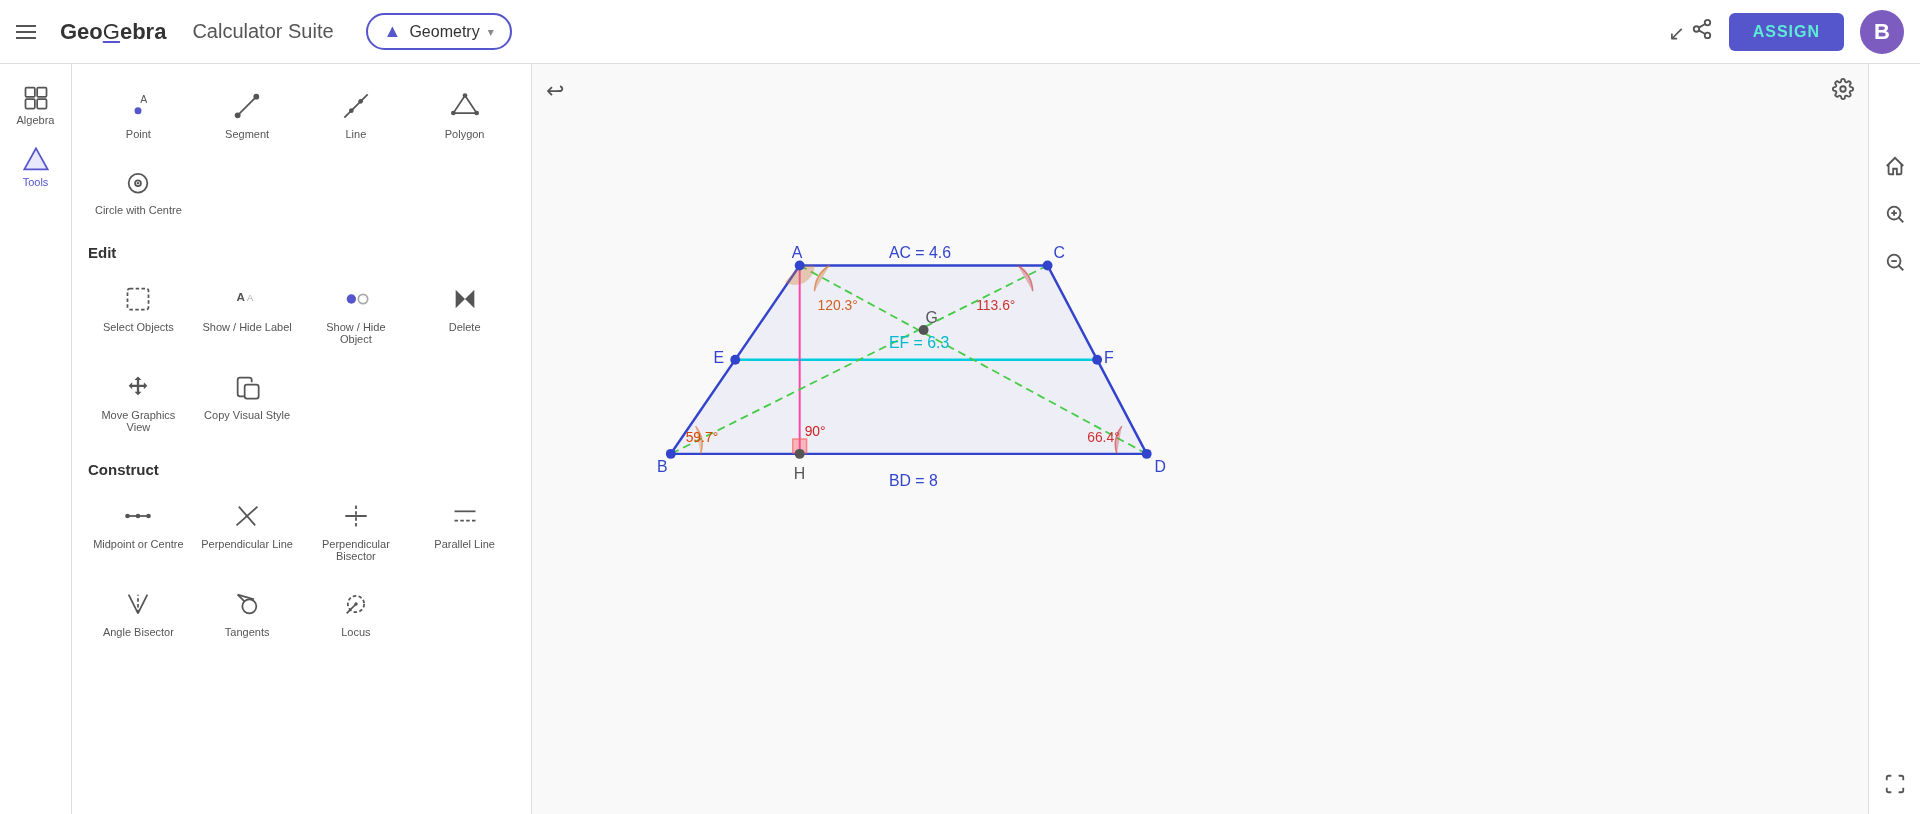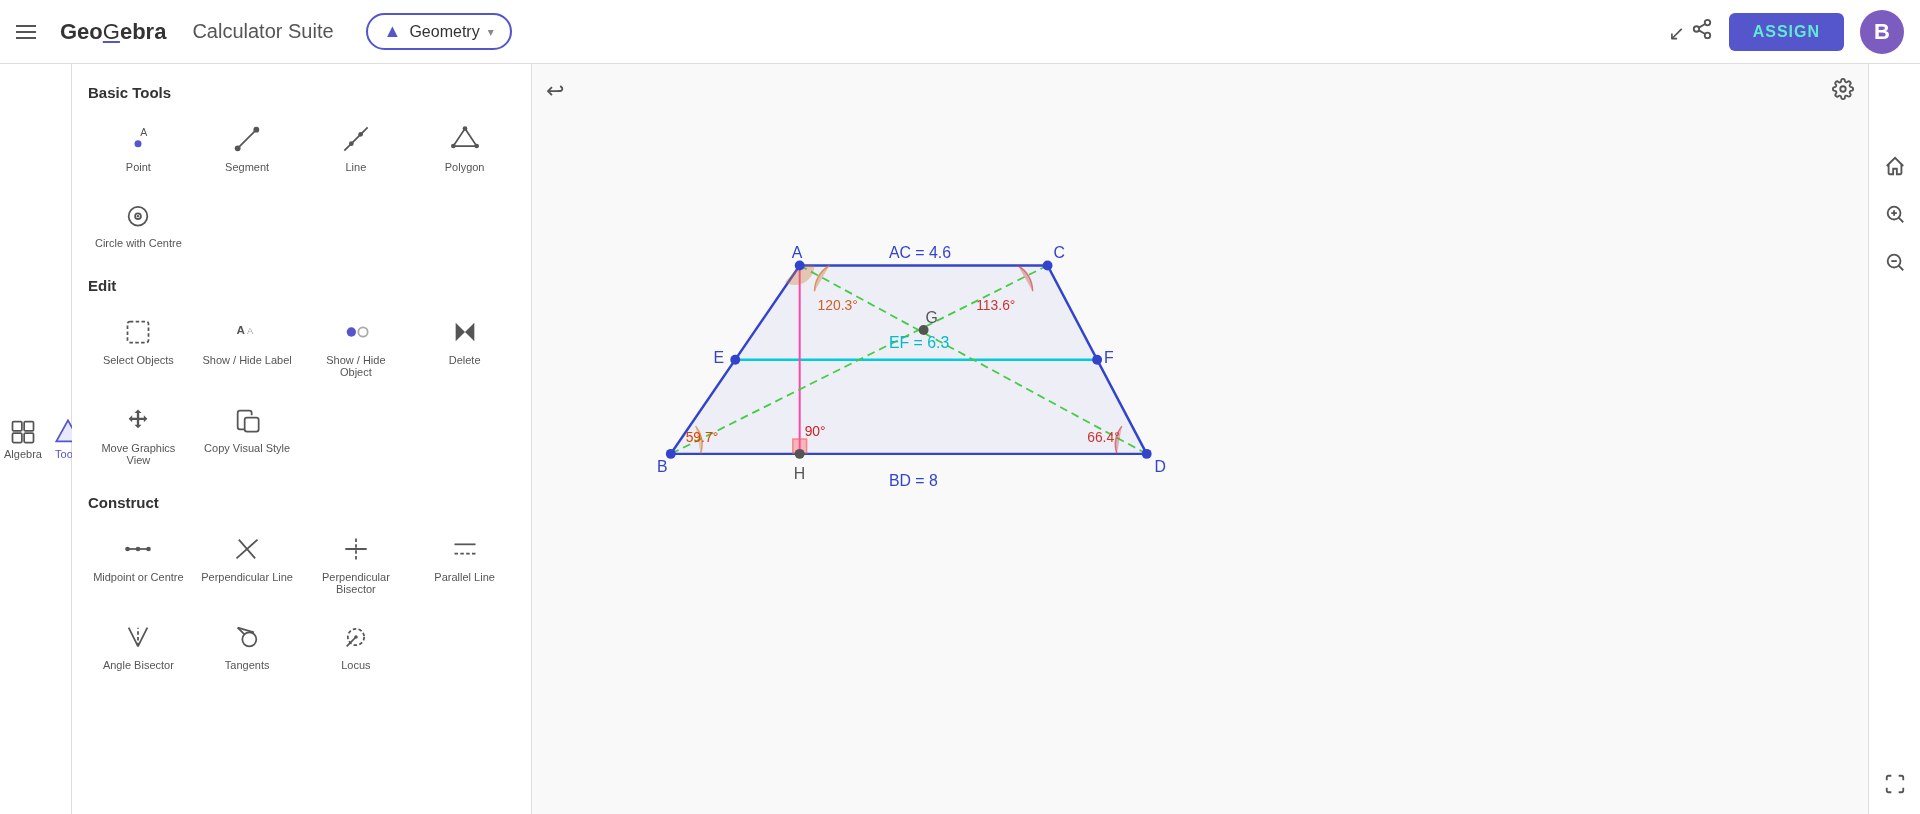--- a/index.html
+++ b/index.html
@@ -61,21 +61,21 @@
 
     
     #main { display: flex; flex: 1; overflow: hidden; }
 
     
     #left-icons {
       width: 72px;
       background: white;
       border-right: 1px solid #ddd;
       display: flex;
-      flex-direction: row;
+      flex-direction: column;
       align-items: center;
       padding: 12px 0;
       gap: 4px;
     }
     .left-icon-item {
       width: 60px;
       display: flex;
       flex-direction: column;
       align-items: center;
       padding: 8px 4px;
@@ -232,21 +232,20 @@
     <div class="left-icon-item active">
       <svg viewBox="0 0 24 24" fill="none" stroke="#5555cc" stroke-width="1.5">
         <polygon points="12,2 22,20 2,20" fill="#e8e8ff" stroke="#5555cc"></polygon>
       </svg>
       <span style="color:#5555cc">Tools</span>
     </div>
   </div>
 
   <div id="tools-panel">
 
-    <div class="section-title">Basic Tools</div>
     <div class="tools-grid">
 
 
       <div class="tool-item">
         <div class="tool-icon">
           <svg width="28" height="28" viewBox="0 0 24 24">
             <text x="14" y="9" font-size="9" fill="#555">A</text>
             <circle cx="12" cy="16" r="3" fill="#5555cc"></circle>
           </svg>
         </div>

